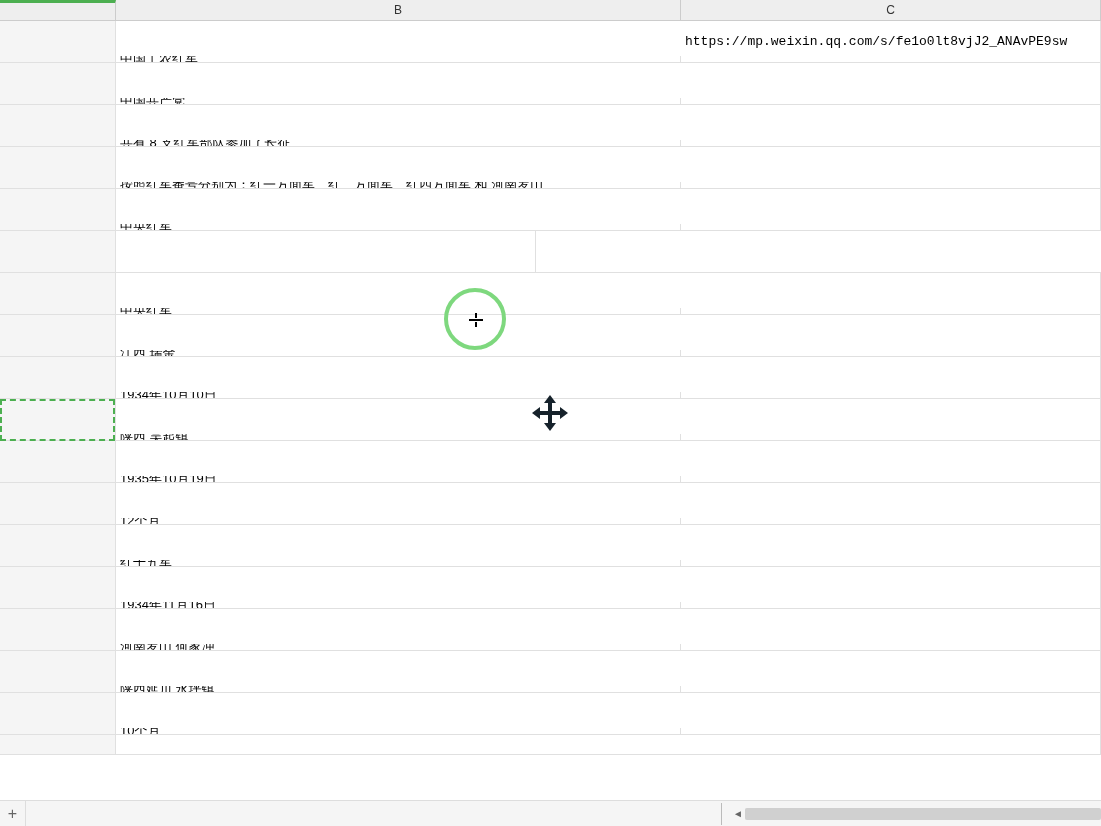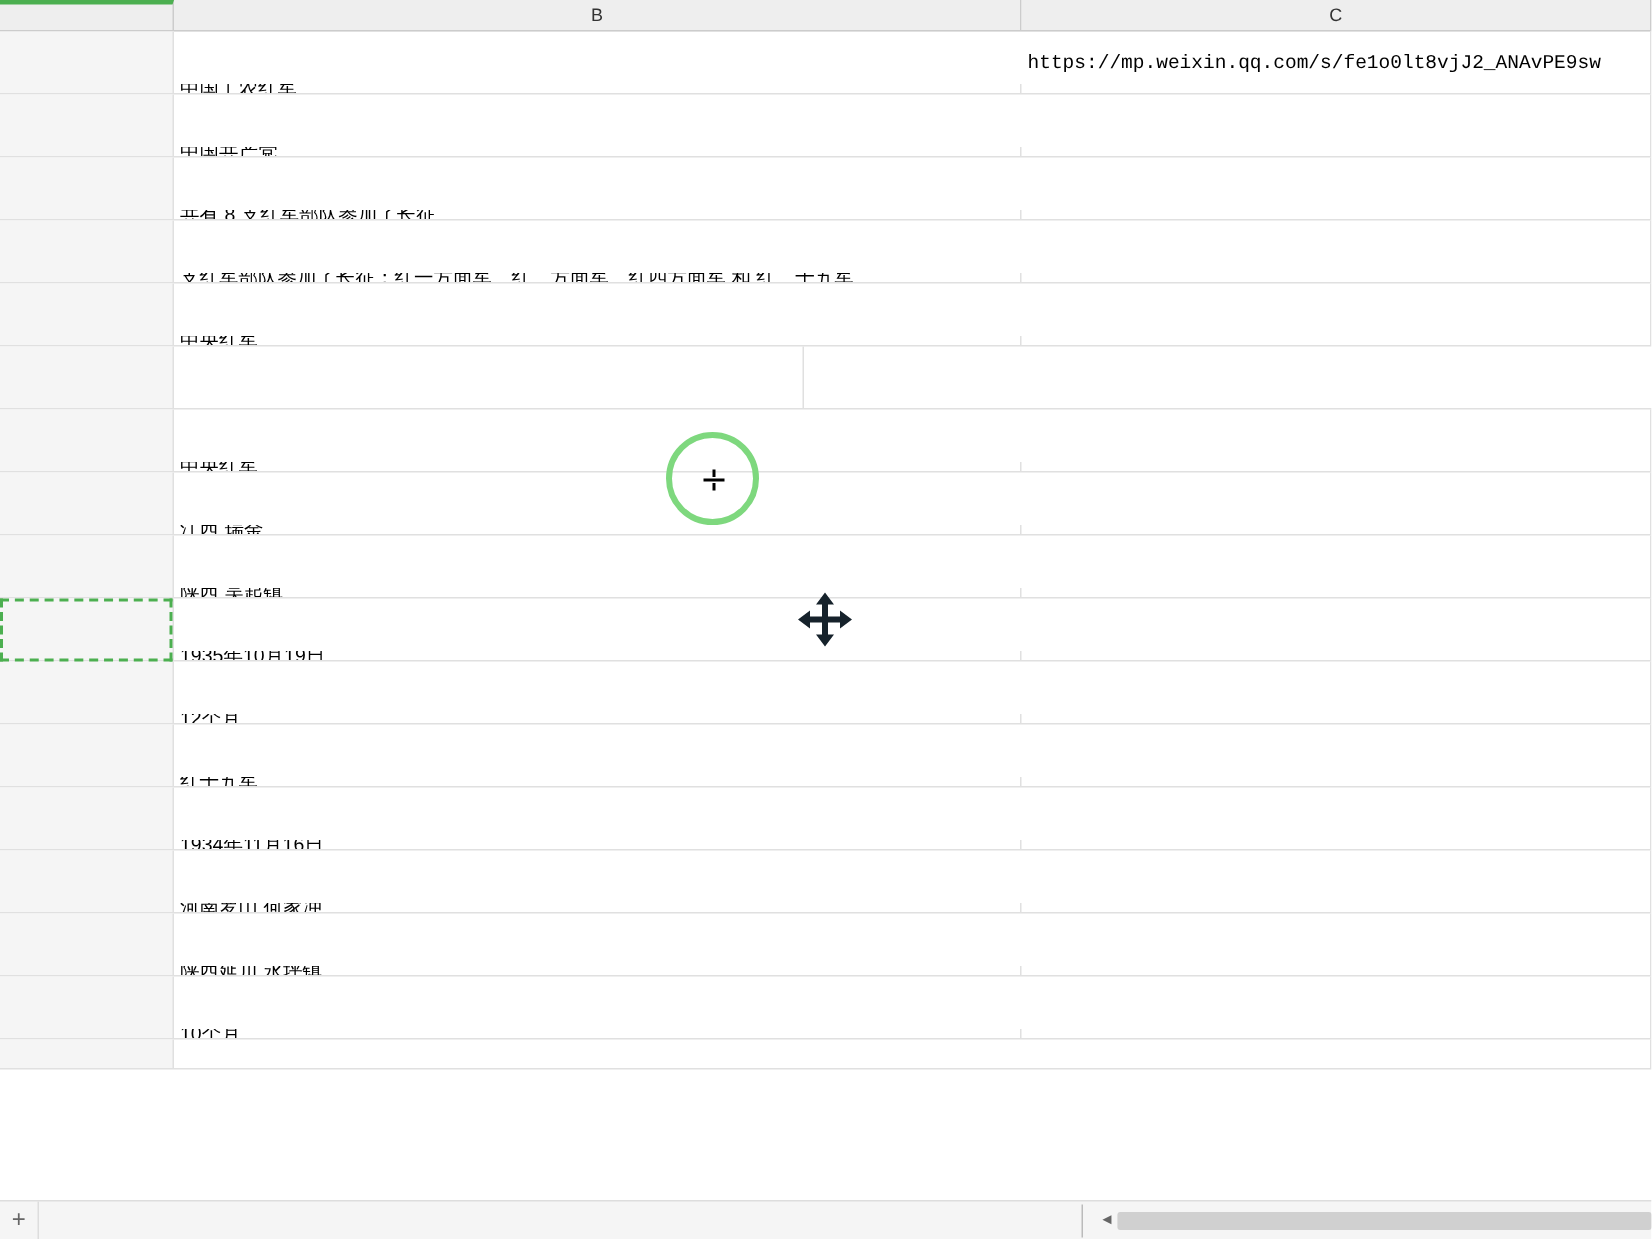--- a/index.html
+++ b/index.html
@@ -218,40 +218,45 @@
       <div class="cell cell-b">中国共产党</div>
       <div class="cell cell-c"></div>
     </div>
     <div class="row">
       <div class="cell cell-a"></div>
       <div class="cell cell-b">共有 8 支红军部队参加了长征</div>
       <div class="cell cell-c"></div>
     </div>
     <div class="row">
       <div class="cell cell-a"></div>
-      <div class="cell cell-b">支红军部队参加了长征：红一方面军、红二方面军、红四方面军 和 红二十五军</div>
+      <div class="cell cell-b">按照红军番号分别为：红一方面军、红二方面军、红四方面军 和 河南罗山</div>
       <div class="cell cell-c"></div>
     </div>
     <div class="row">
       <div class="cell cell-a"></div>
       <div class="cell cell-b">中央红军</div>
       <div class="cell cell-c"></div>
     </div>
     <div class="row">
       <div class="cell cell-a"></div>
       <div class="cell cell-c"></div>
     </div>
     <div class="row">
       <div class="cell cell-a"></div>
       <div class="cell cell-b">中央红军</div>
       <div class="cell cell-c"></div>
     </div>
     <div class="row">
       <div class="cell cell-a"></div>
       <div class="cell cell-b">江西 瑞金</div>
+      <div class="cell cell-c"></div>
+    </div>
+    <div class="row">
+      <div class="cell cell-a"></div>
+      <div class="cell cell-b">1934年10月10日</div>
       <div class="cell cell-c"></div>
     </div>
     <div class="row">
       <div class="cell cell-a"></div>
       <div class="cell cell-b">陕西 吴起镇</div>
       <div class="cell cell-c"></div>
     </div>
     <div class="row">
       <div class="cell cell-a"></div>
       <div class="cell cell-b">1935年10月19日</div>

